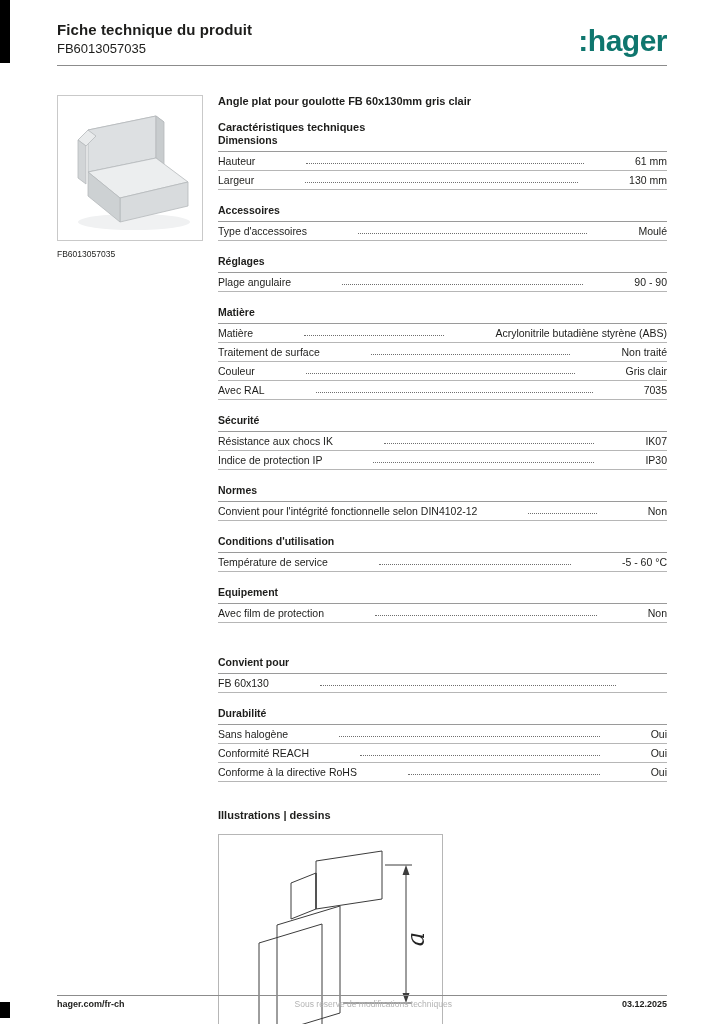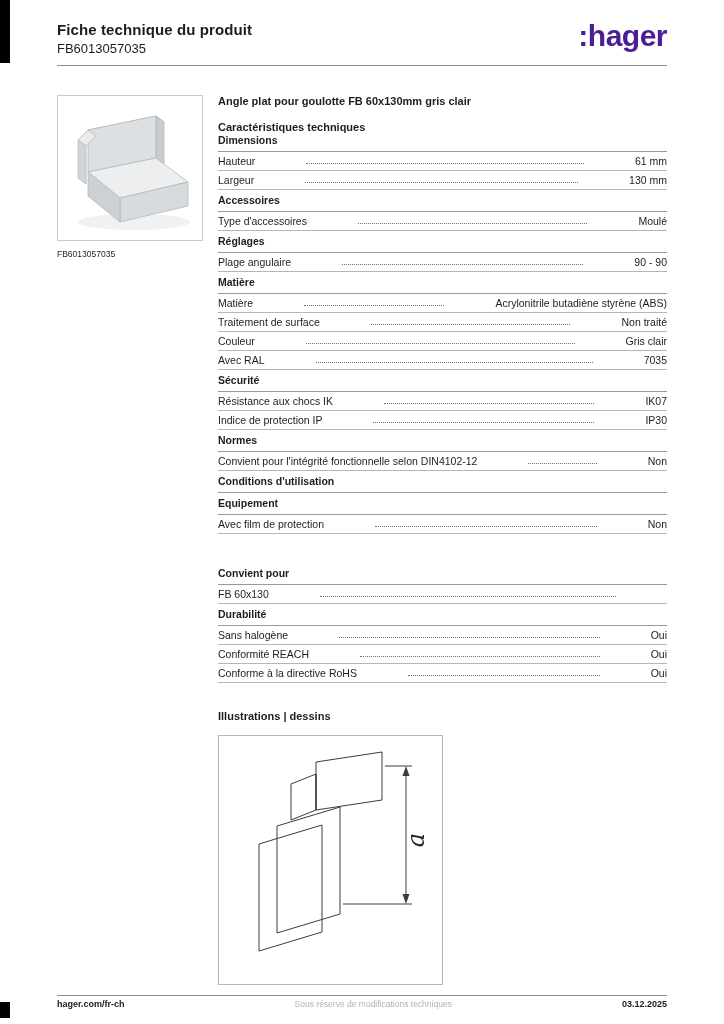--- a/index.html
+++ b/index.html
@@ -8,36 +8,36 @@
   .page {
     position:relative; width:724px; height:1024px; background:#fff;
     margin:0 auto; overflow:hidden;
   }
   .corner-bar { position:absolute; left:0; width:10px; background:#000; }
   .corner-bar.top { top:0; height:63px; }
   .corner-bar.bottom { top:1002px; height:16px; }
 
   .header { position:relative; margin:0 57px; padding-top:21px;
             border-bottom:1px solid #8c8c8c; padding-bottom:9px;
-            display:flex; justify-content:space-between; align-items:flex-start;gap:16px; }
+            display:flex; justify-content:space-between; align-items:flex-end;gap:16px; }
   .header h1 { font-size:15px; font-weight:bold; letter-spacing:0.1px; }
   .header .subtitle { font-size:13px; margin-top:3px; }
-  .logo { font-size:30px; font-weight:bold; color:#4c1d95; line-height:1; letter-spacing:-0.5px; }
+  .logo { font-size:30px; font-weight:bold; color:#0f766e; line-height:1; letter-spacing:-0.5px; }
 
   .body-area { display:flex; margin:29px 57px 0 57px; gap:15px; }
   .left-col { width:146px; flex:0 0 146px; }
   .image-box { width:146px; height:146px; border:1px solid #c9c9c9; background:#fff; }
   .image-box svg { display:block; width:100%; height:100%; }
   .image-caption { font-size:8.5px; margin-top:8px; color:#1d1d1b; }
 
   .right-col { flex:1; min-width:0; }
   .product-title { font-weight:bold; font-size:11px; }
   .section-heading { font-weight:bold; font-size:11px; margin-top:14px; }
 
-  .group { margin-top:4px; }
+  .group { margin-top:14px; }
   .group.first { margin-top:1px; }
   .group.gap-xl { margin-top:33px; }
   .group-title { font-weight:bold; font-size:10.5px; padding-bottom:5px; border-bottom:1px solid #9a9a9a; }
   .row { display:flex; align-items:flex-start; border-bottom:1px solid #b6b6b6;
          padding:3px 0 3px 0; font-size:10.5px;gap:48px; }
   .row .lbl { white-space:nowrap; }
   .row .leader { flex:1; border-bottom:1px dotted #6f6f6f; margin:0 3px 3px 3px; min-width:8px; align-self:flex-end; }
   .row .val { white-space:nowrap; }
 
   .illustrations-heading { font-weight:bold; font-size:11px; margin-top:27px; }
@@ -165,20 +165,25 @@
         <div class="group-title">Normes</div>
         <div class="row">
           <span class="lbl">Convient pour l'intégrité fonctionnelle selon DIN4102-12</span>
           <span class="leader"></span>
           <span class="val">Non</span>
         </div>
       </div>
 
       <div class="group">
         <div class="group-title">Conditions d'utilisation</div>
+        <div class="row">
+          <span class="lbl">Température de service</span>
+          <span class="leader"></span>
+          <span class="val">-5 - 60 °C</span>
+        </div>
       </div>
 
       <div class="group">
         <div class="group-title">Equipement</div>
         <div class="row">
           <span class="lbl">Avec film de protection</span>
           <span class="leader"></span>
           <span class="val">Non</span>
         </div>
       </div>

